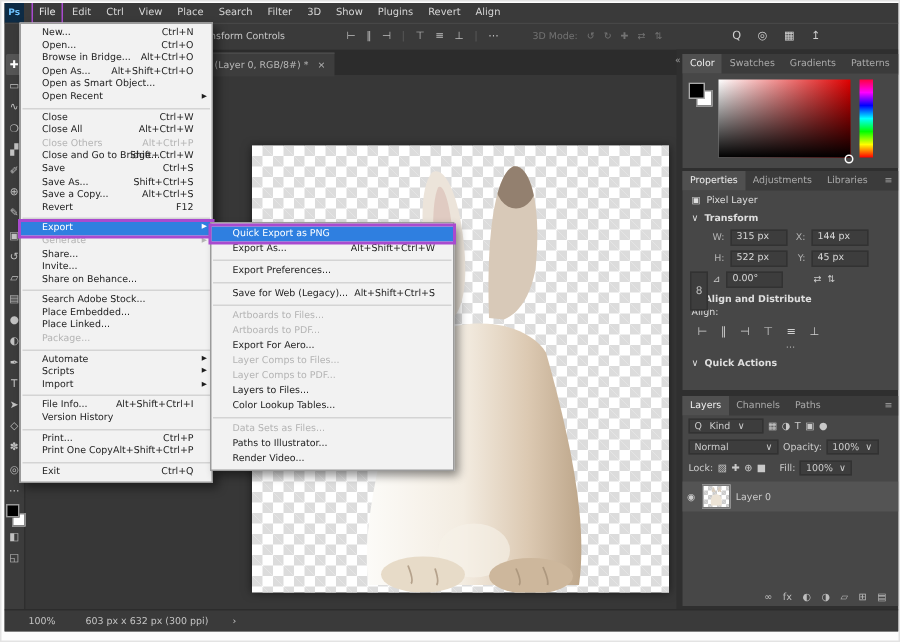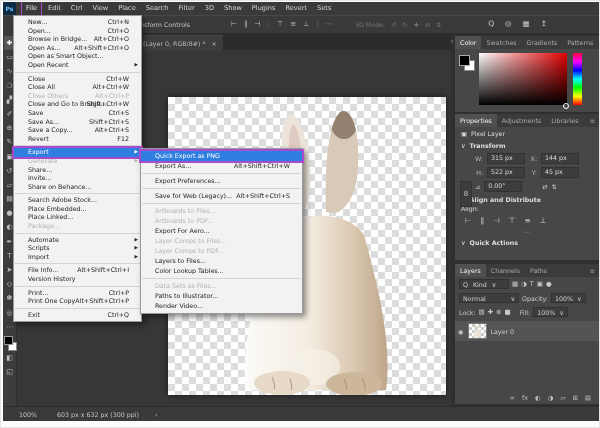--- a/index.html
+++ b/index.html
@@ -132,21 +132,21 @@
     <span class="mtop">Edit</span>
     <span class="mtop">Ctrl</span>
     <span class="mtop">View</span>
     <span class="mtop">Place</span>
     <span class="mtop">Search</span>
     <span class="mtop">Filter</span>
     <span class="mtop">3D</span>
     <span class="mtop">Show</span>
     <span class="mtop">Plugins</span>
     <span class="mtop">Revert</span>
-    <span class="mtop">Sets</span>
+    <span class="mtop">Align</span>
   </div>
 
   <div id="optbar" class="abs">
     <span class="ob-check">
       <span>☐</span>
       <span>Show Transform Controls</span>
     </span>
     <span class="ob-icons">
       <span>⊢</span>
       <span>∥</span>

